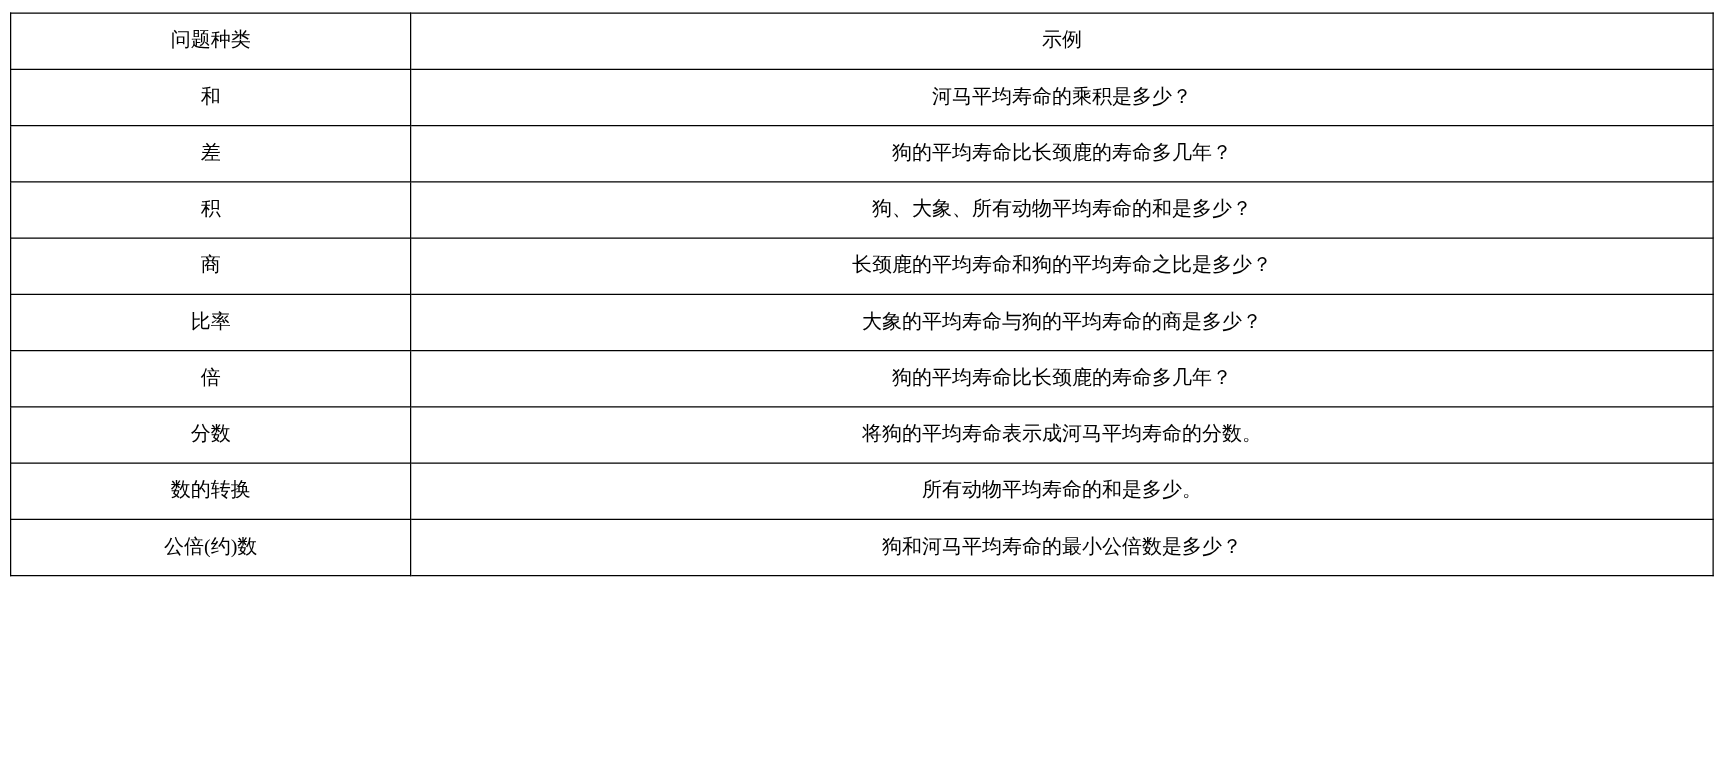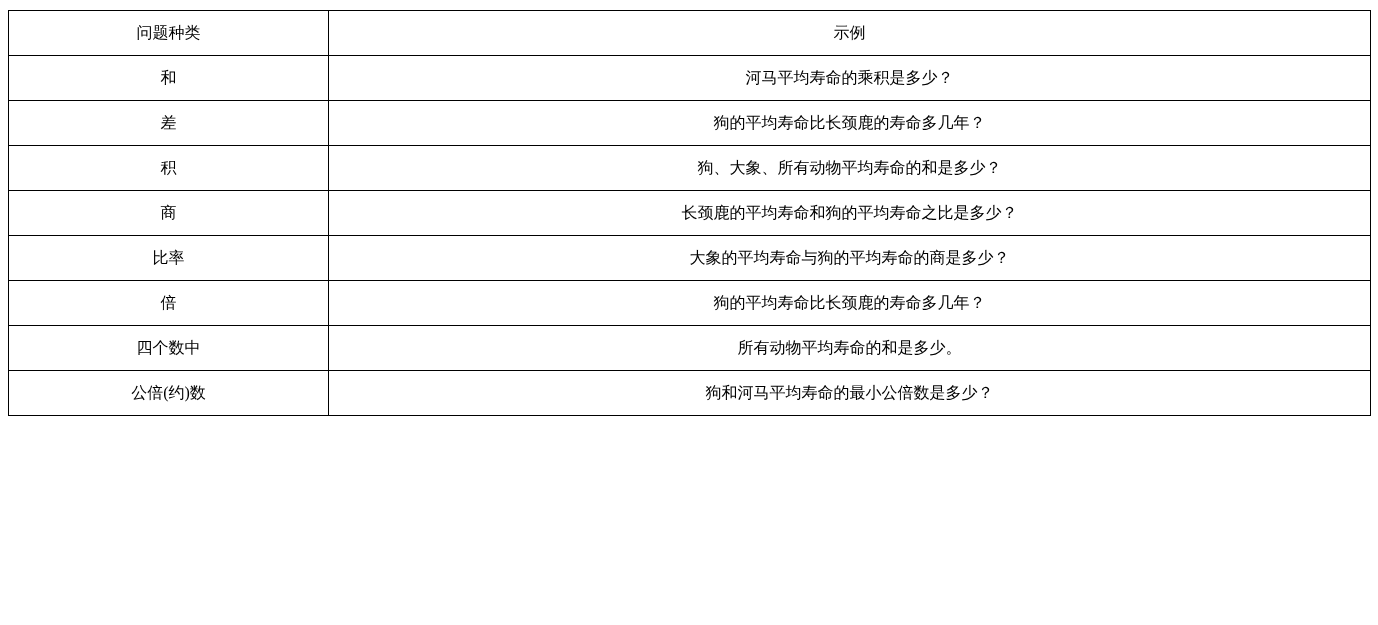--- a/index.html
+++ b/index.html
@@ -75,21 +75,25 @@
       </tr>
       <tr>
         <td>比率</td>
         <td>大象的平均寿命与狗的平均寿命的商是多少？</td>
       </tr>
       <tr>
         <td>倍</td>
         <td>狗的平均寿命比长颈鹿的寿命多几年？</td>
       </tr>
       <tr>
-        <td>四个数中</td>
+        <td>分数</td>
+        <td>将狗的平均寿命表示成河马平均寿命的分数。</td>
+      </tr>
+      <tr>
+        <td>数的转换</td>
         <td>所有动物平均寿命的和是多少。</td>
       </tr>
       <tr>
         <td>公倍(约)数</td>
         <td>狗和河马平均寿命的最小公倍数是多少？</td>
       </tr>
 
     </tbody>
   </table>
 </div>

